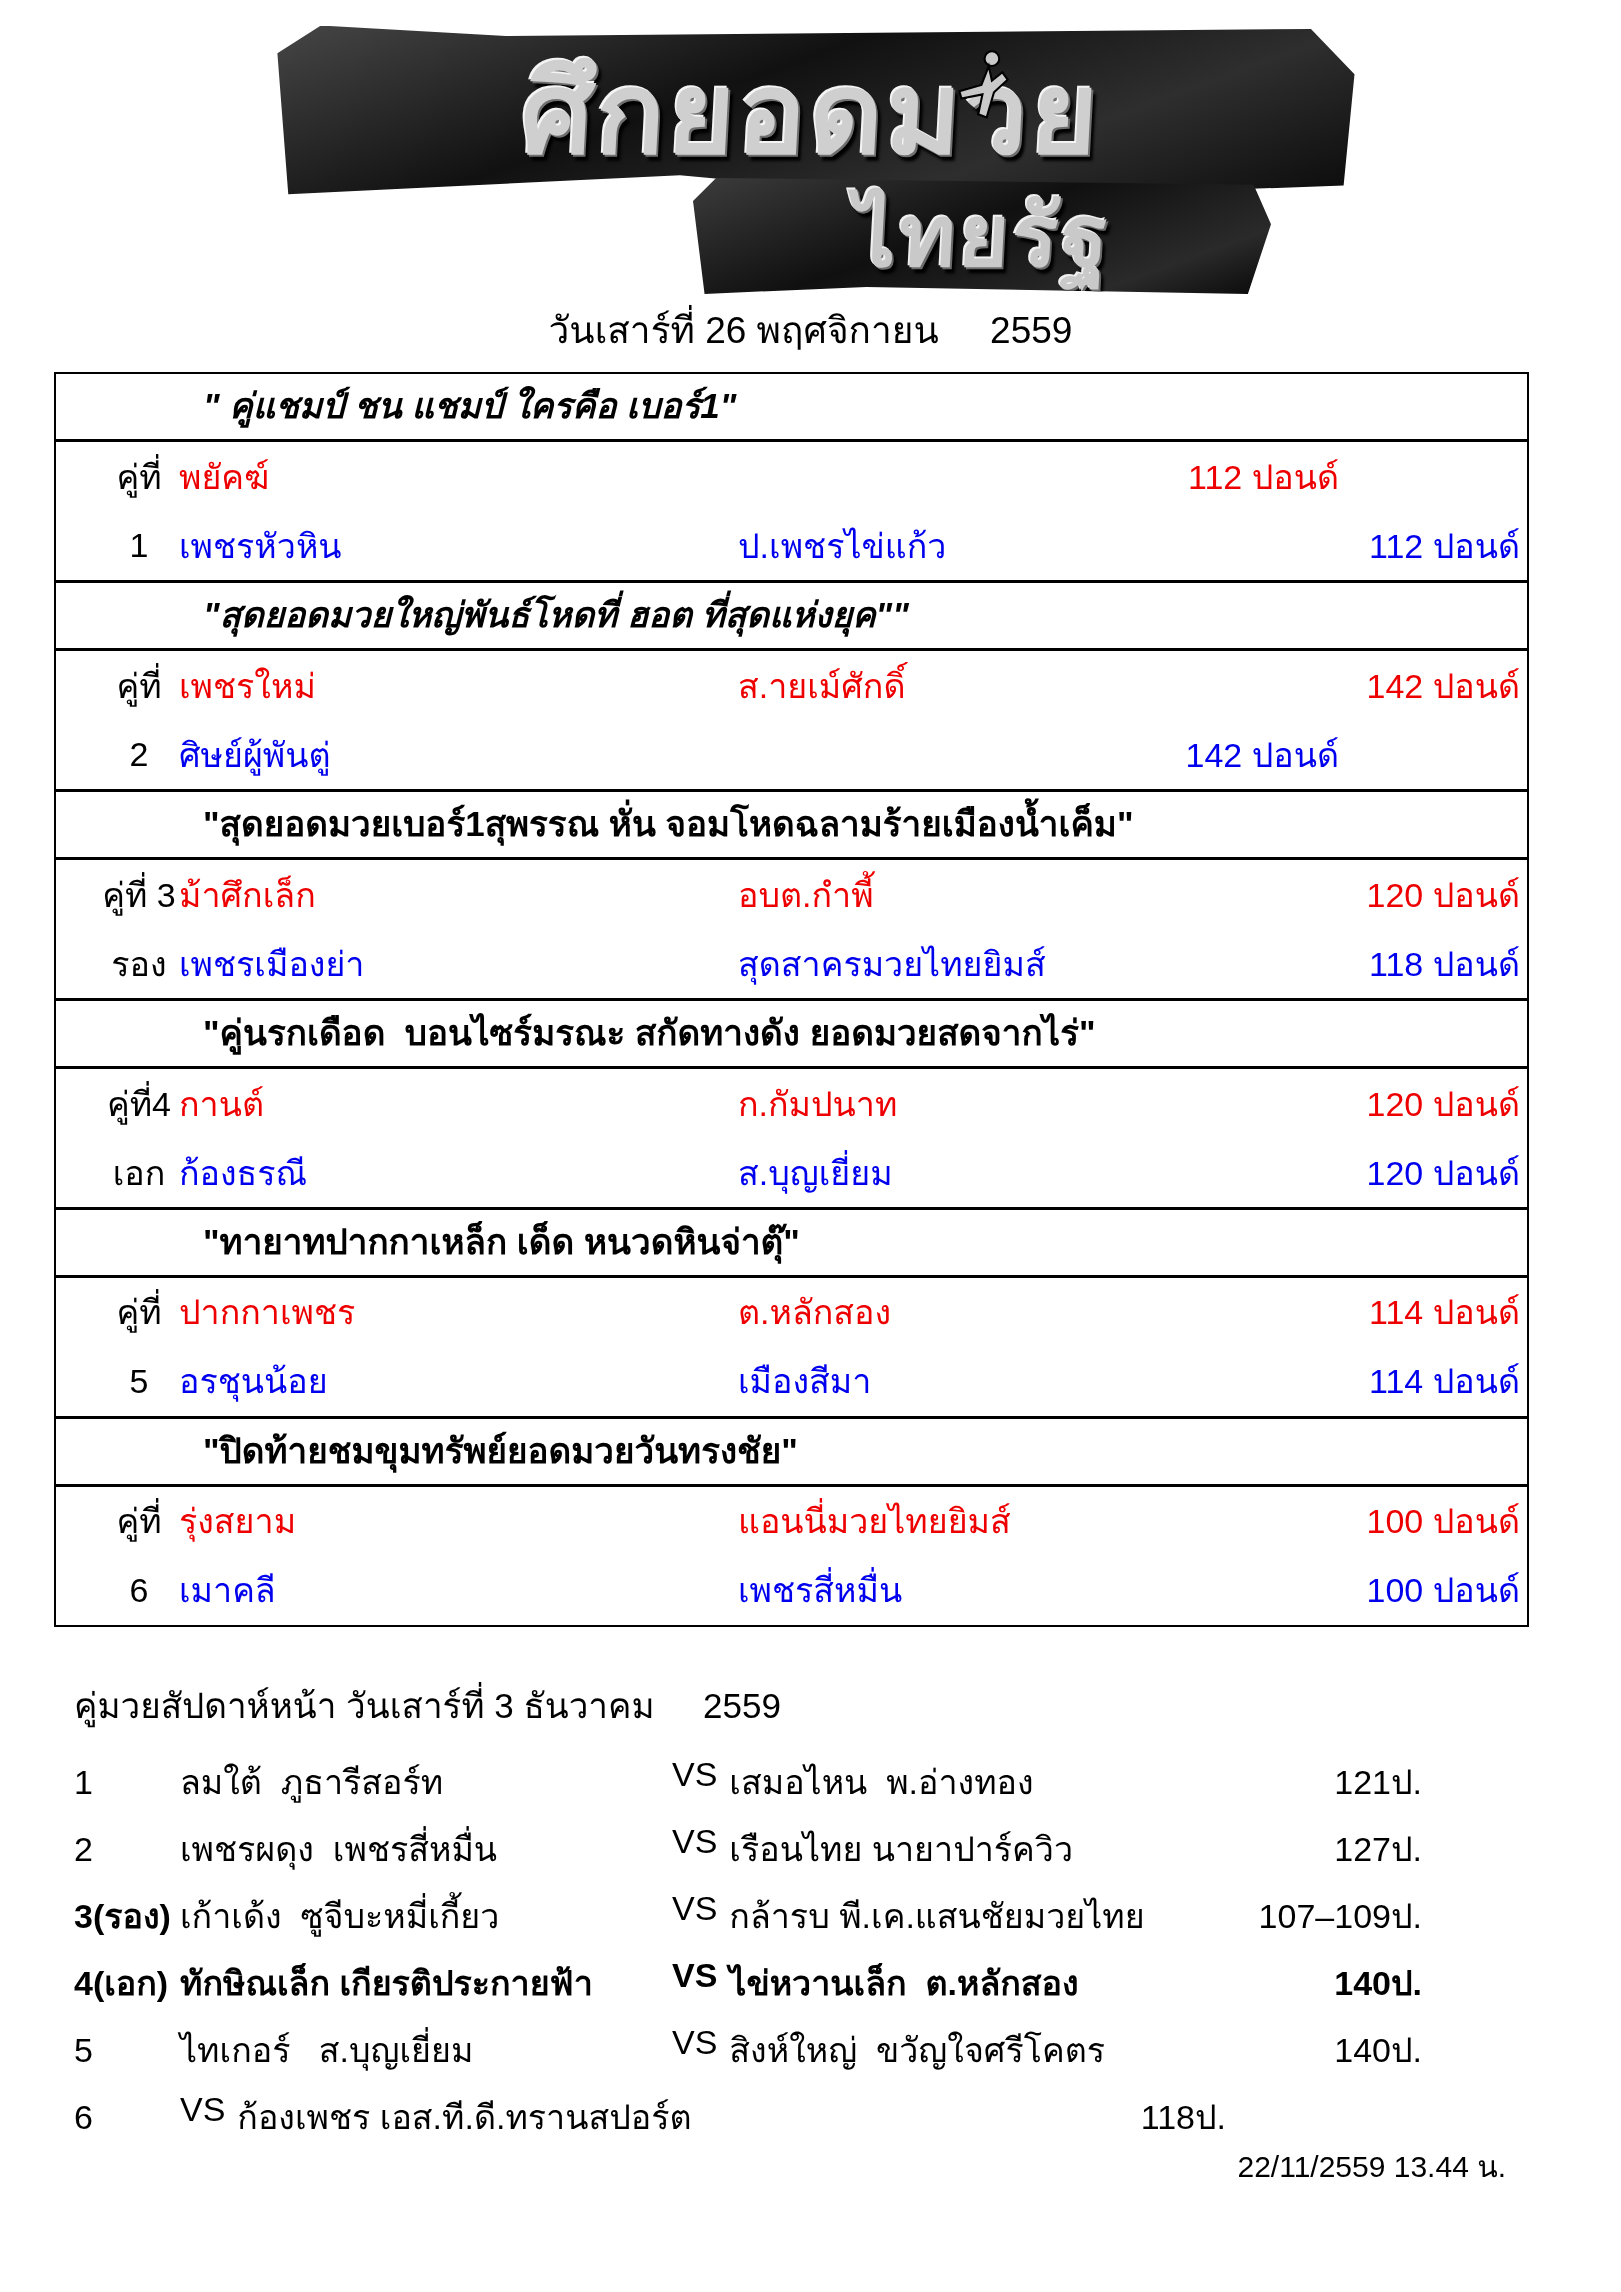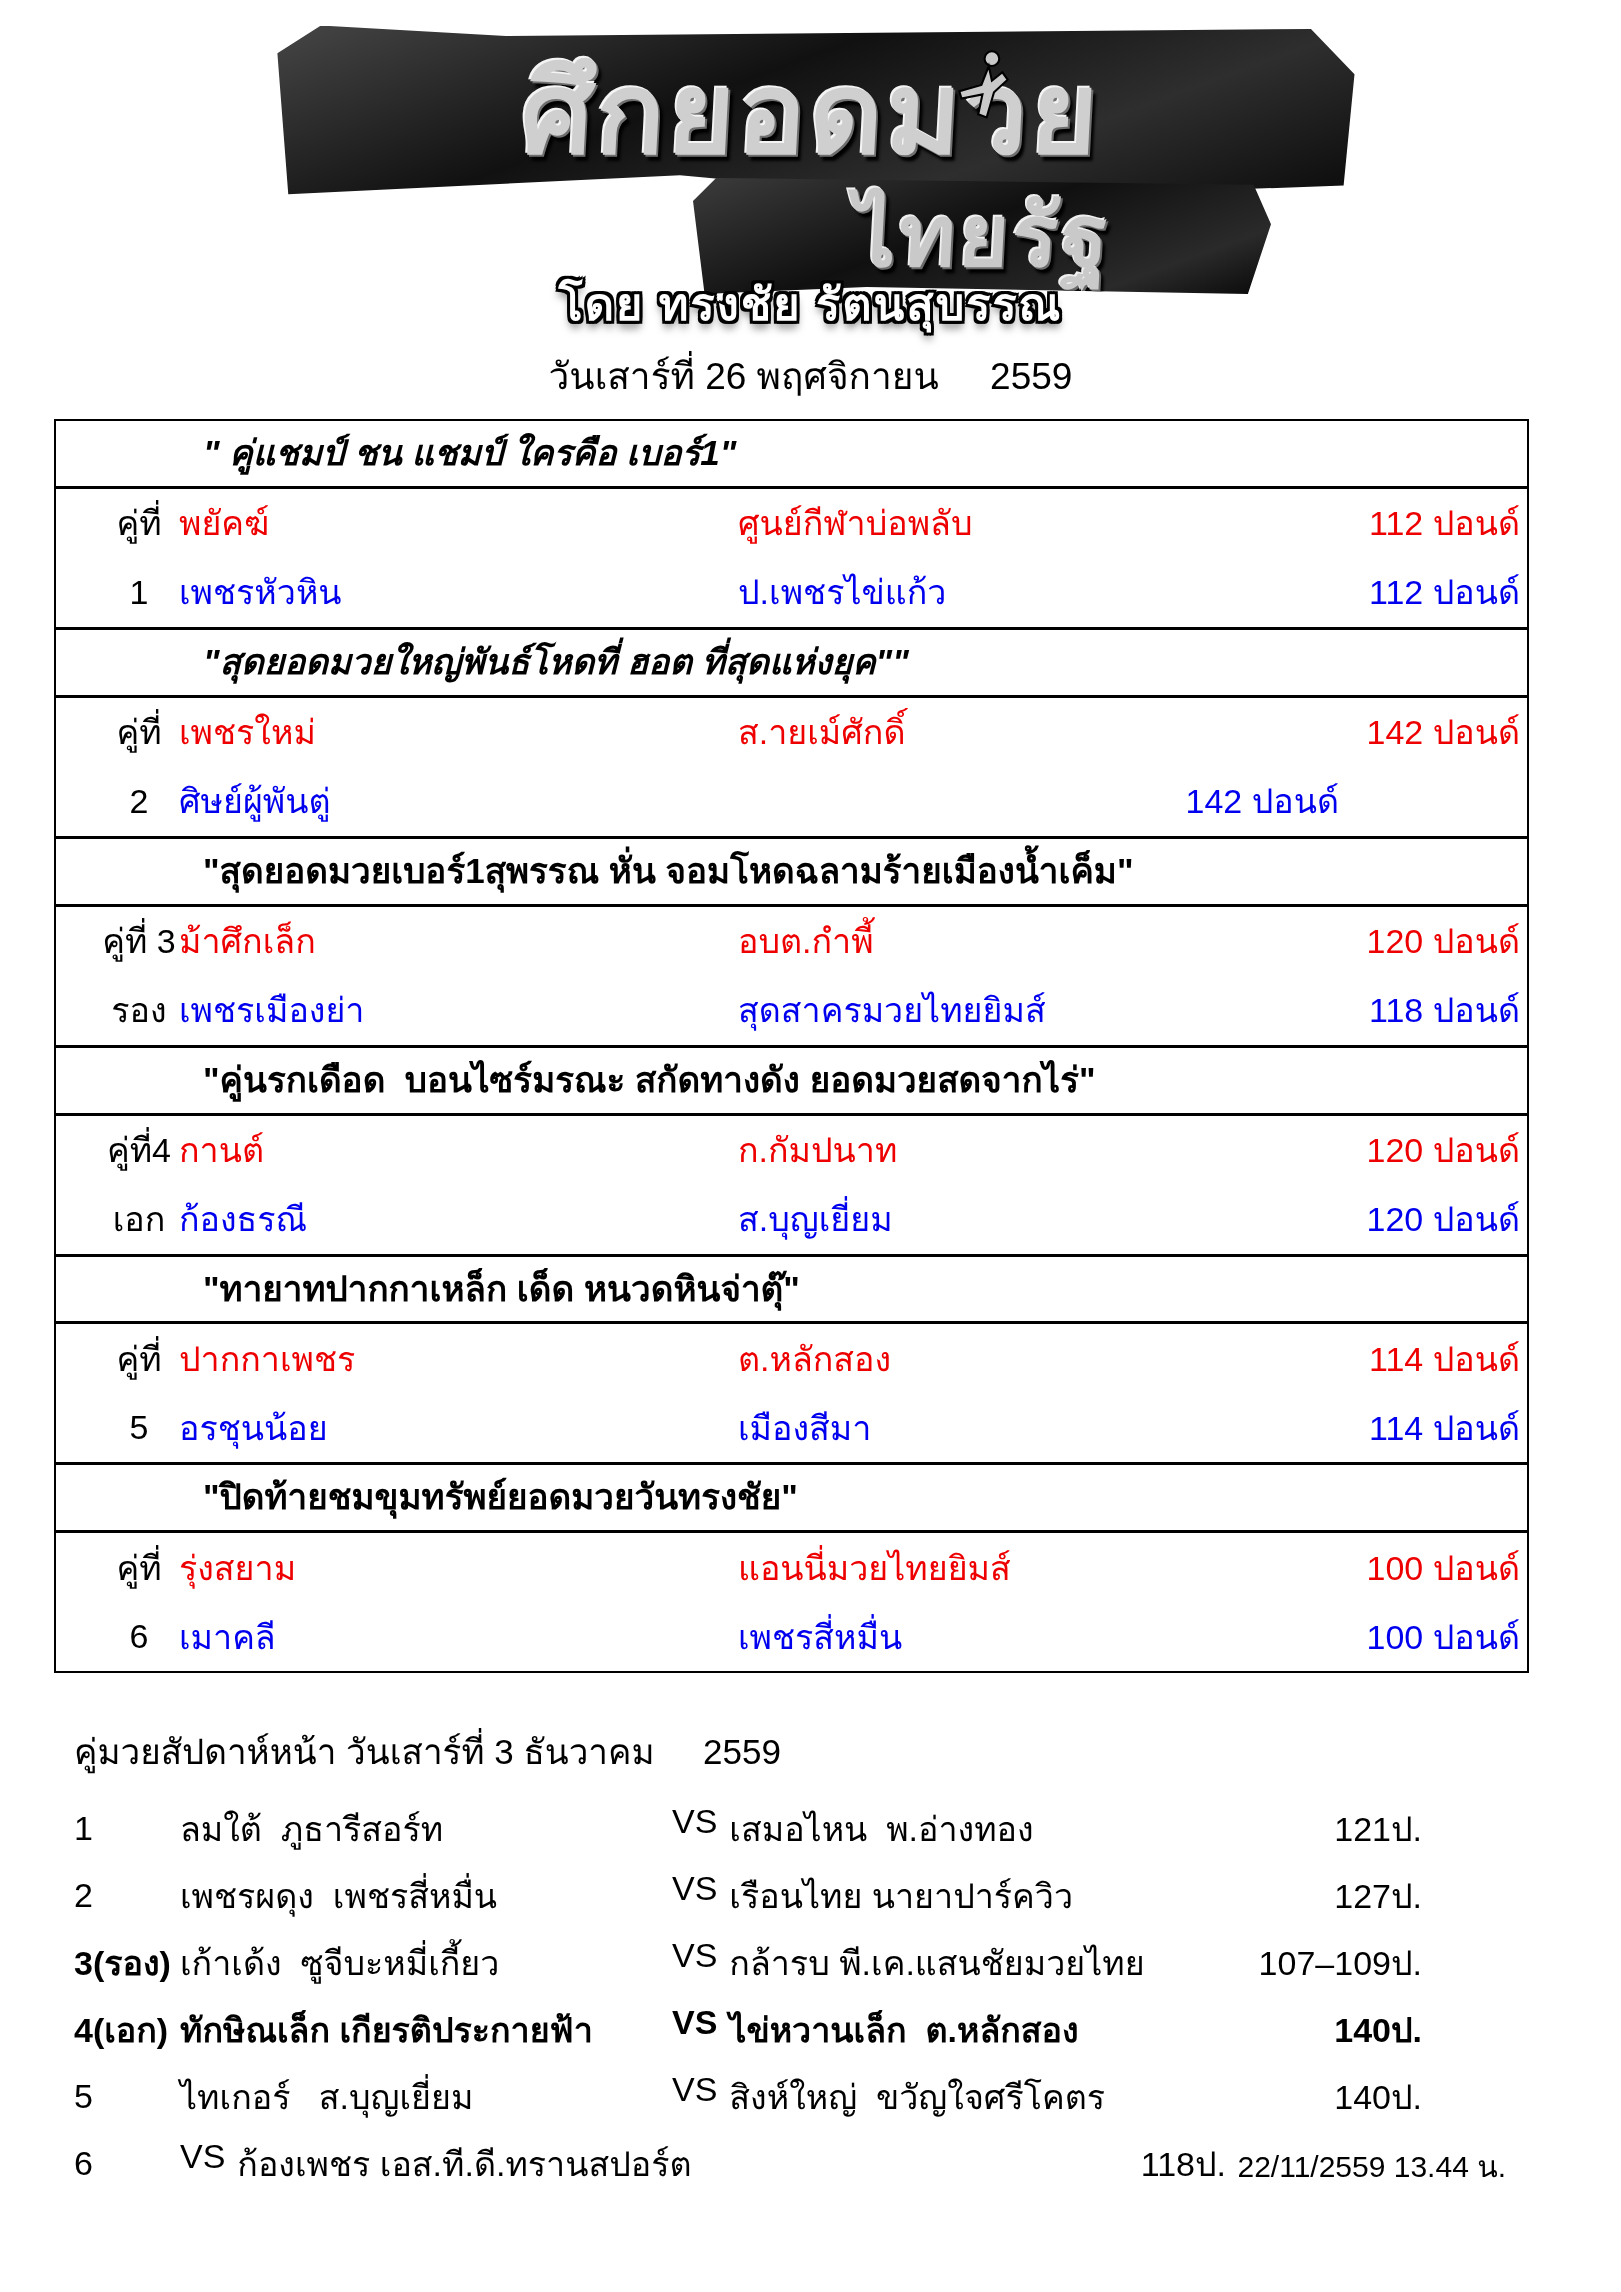--- a/index.html
+++ b/index.html
@@ -91,34 +91,32 @@
         <span class="metal1">ศึกยอดมวย</span>
         <svg class="kicker" viewBox="0 0 60 70">
           <circle cx="38" cy="8" r="7" fill="#c9c9c9" stroke="#000" stroke-width="2"></circle>
           <path d="M35 15 L28 33 L7 39 L9 46 L29 42 L25 61 L33 64 L40 40 L53 28 L48 21 L38 29 Z" fill="#c9c9c9" stroke="#000" stroke-width="2"></path>
         </svg>
       </div>
       <div class="logo-block2">
         <span class="metal2">ไทยรัฐ</span>
       </div>
     </div>
-    <div class="byline">โดย ทรงชัย รัตนสุบรรณ</div>
     <div class="event-date">วันเสาร์ที่ 26 พฤศจิกายน     2559</div>
   </header>
 
   <section class="card">
 
     <div class="sec">
       <div class="sec-header">
         <span class="tagline italic">" คู่แชมป์ ชน แชมป์ ใครคือ เบอร์1"</span>
       </div>
       <div class="fc-row red">
         <span class="fc-label">คู่ที่</span>
         <span class="fc-name">พยัคฆ์</span>
-        <span class="fc-camp">ศูนย์กีฬาบ่อพลับ</span>
         <span class="fc-weight">112 ปอนด์</span>
       </div>
       <div class="fc-row blue">
         <span class="fc-label">1</span>
         <span class="fc-name">เพชรหัวหิน</span>
         <span class="fc-camp">ป.เพชรไข่แก้ว</span>
         <span class="fc-weight">112 ปอนด์</span>
       </div>
     </div>
 

